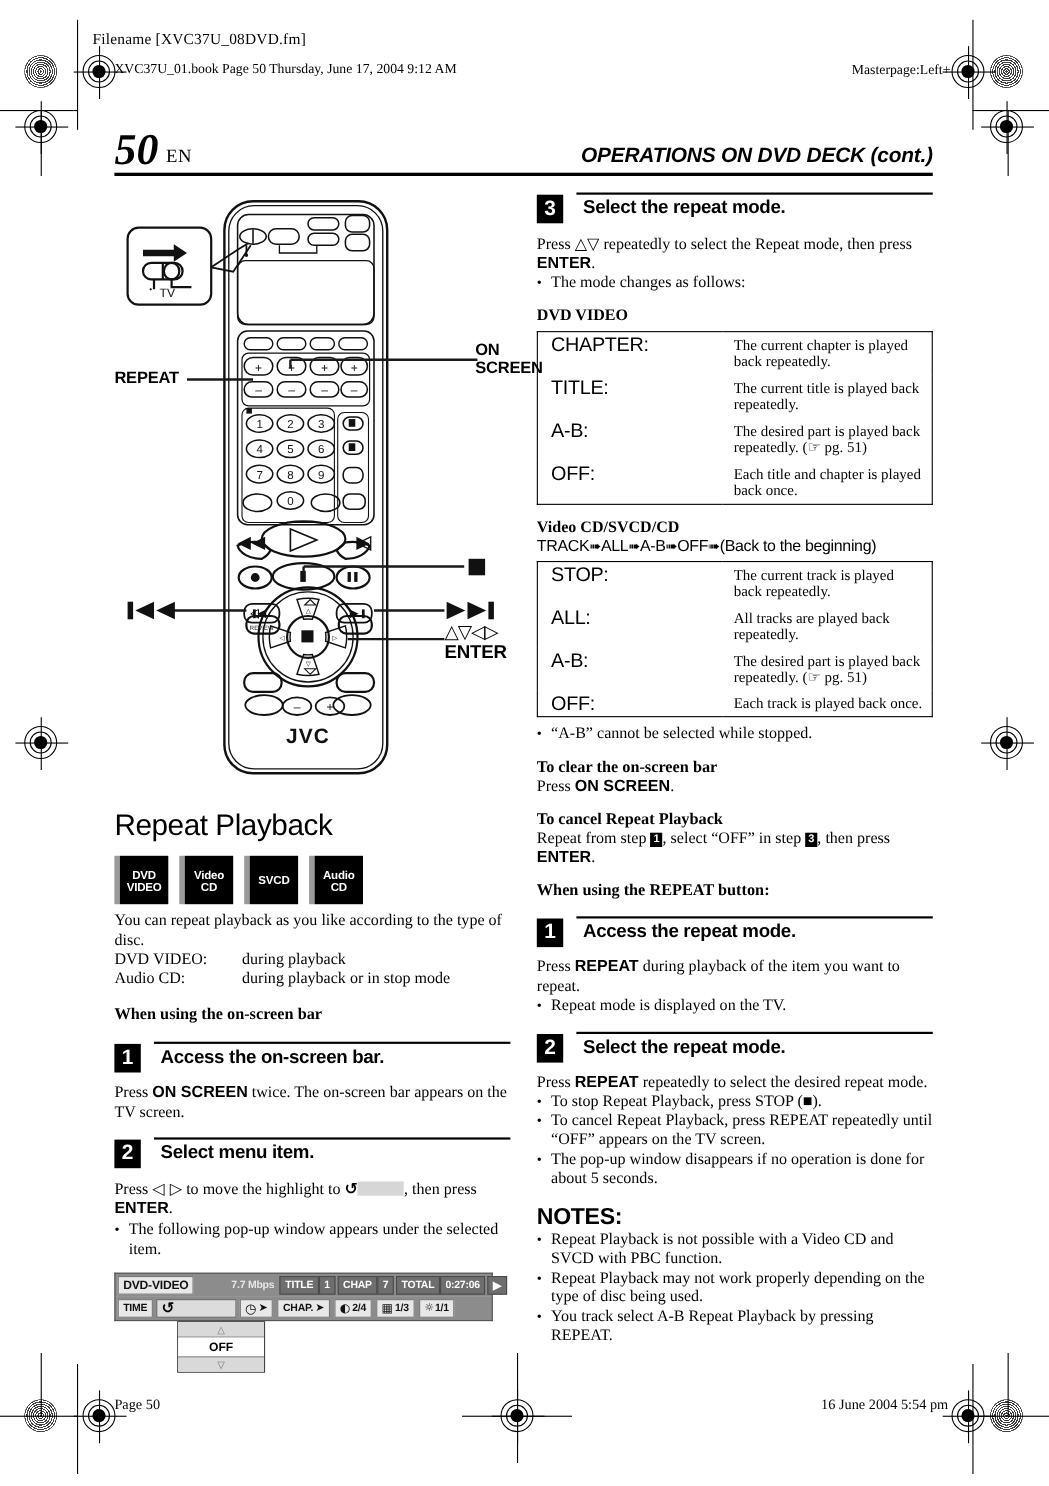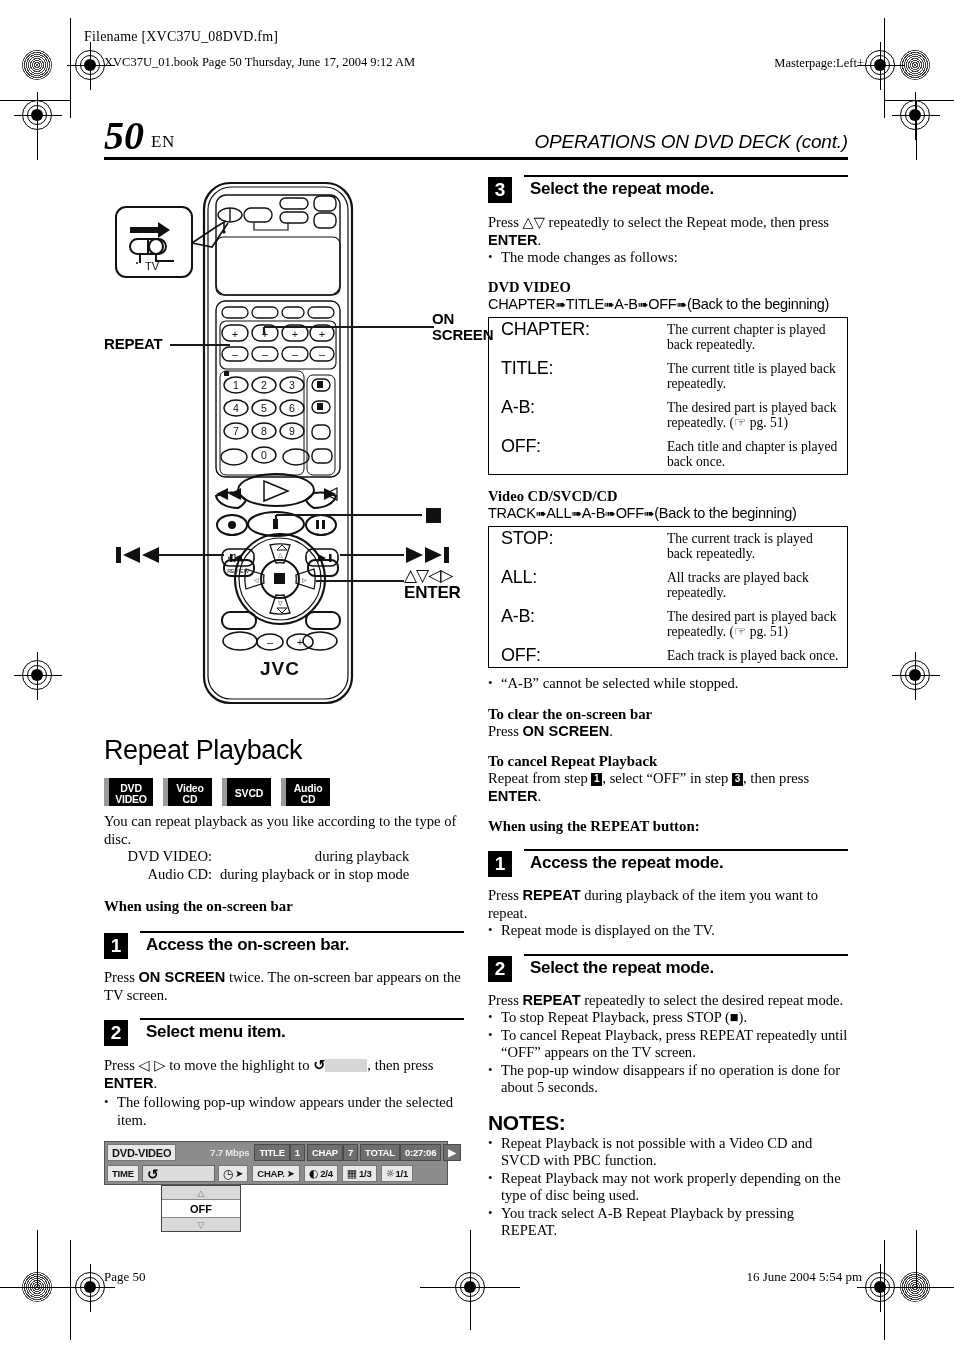--- a/index.html
+++ b/index.html
@@ -110,21 +110,21 @@
     position: absolute;
     left: 47px; bottom: 7px;
     font-family: "Liberation Serif", serif;
     font-size: 17px;
     letter-spacing: .5px;
   }
   .runtitle {
     position: absolute;
     right: 0; bottom: 6px;
     font-family: "Liberation Sans", sans-serif;
-    font-weight: normal;
+    font-weight: bold;
     font-style: italic;
     font-size: 19px;
     letter-spacing: -0.2px;
     white-space: nowrap;
   }
   .runrule {
     position: absolute;
     left: 104px; top: 157px;
     width: 744px; height: 3px;
     background: #000;
@@ -152,21 +152,21 @@
     font-weight: normal;
     font-size: 27px;
     letter-spacing: -0.4px;
   }
 
   
   .badges { display: flex; gap: 10px; margin-top: 12px; }
   .badge {
     display: flex;
     align-items: stretch;
-    height: 28px;
+    height: 44px;
   }
   .badge .tab { width: 5px; background: #9a9a9a; }
   .badge .lbl {
     background: #000; color: #fff;
     font-family: "Liberation Sans", sans-serif;
     font-weight: bold;
     font-size: 10.5px;
     line-height: 11px;
     padding: 3px 5px 0 5px;
     display: flex; flex-direction: column;
@@ -710,21 +710,21 @@
         <div class="tab"></div>
         <div class="lbl">
           <span>Audio</span>
           <span>CD</span>
         </div>
       </div>
     </div>
 
     <div class="body-text" style="margin-top:7px;">You can repeat playback as you like according to the type of disc.</div>
 
-    <table style="border-collapse:collapse; margin-top:0;text-align:right;">
+    <table style="border-collapse:collapse; margin-top:0;">
       <tbody>
           <tr>
         <td class="body-text" style="vertical-align:top; padding:0 8px 0 0; width:108px; white-space:nowrap;">DVD VIDEO:</td>
         <td class="body-text" style="vertical-align:top; padding:0;">during playback</td>
       </tr>
       <tr>
         <td class="body-text" style="vertical-align:top; padding:0 8px 0 0; white-space:nowrap;">Audio CD:</td>
         <td class="body-text" style="vertical-align:top; padding:0;">during playback or in stop mode</td>
       </tr>
     </tbody>
@@ -808,23 +808,20 @@
       <span class="title">Select the repeat mode.</span>
     </div>
     <div class="body-text" style="margin-top:8px;">
       <span>Press </span><span style="font-family:'DejaVu Sans',sans-serif;">△▽</span><span> repeatedly to select the Repeat mode, then press </span><b class="sans-bold">ENTER</b><span>.</span>
     </div>
     <ul class="blist">
       <li>The mode changes as follows:</li>
     </ul>
 
     <div class="kindhead" style="margin-top:12px;">DVD VIDEO</div>
-    <div class="flow">
-      <span>CHAPTER</span><span class="arr">➠</span><span>TITLE</span><span class="arr">➠</span><span>A-B</span><span class="arr">➠</span><span>OFF</span><span class="arr">➠</span><span>(Back to the beginning)</span>
-    </div>
     <table class="modetable">
       <tbody>
           <tr>
         <td class="k">CHAPTER:</td>
         <td>The current chapter is played back repeatedly.</td>
       </tr>
       <tr>
         <td class="k">TITLE:</td>
         <td>The current title is played back repeatedly.</td>
       </tr>

